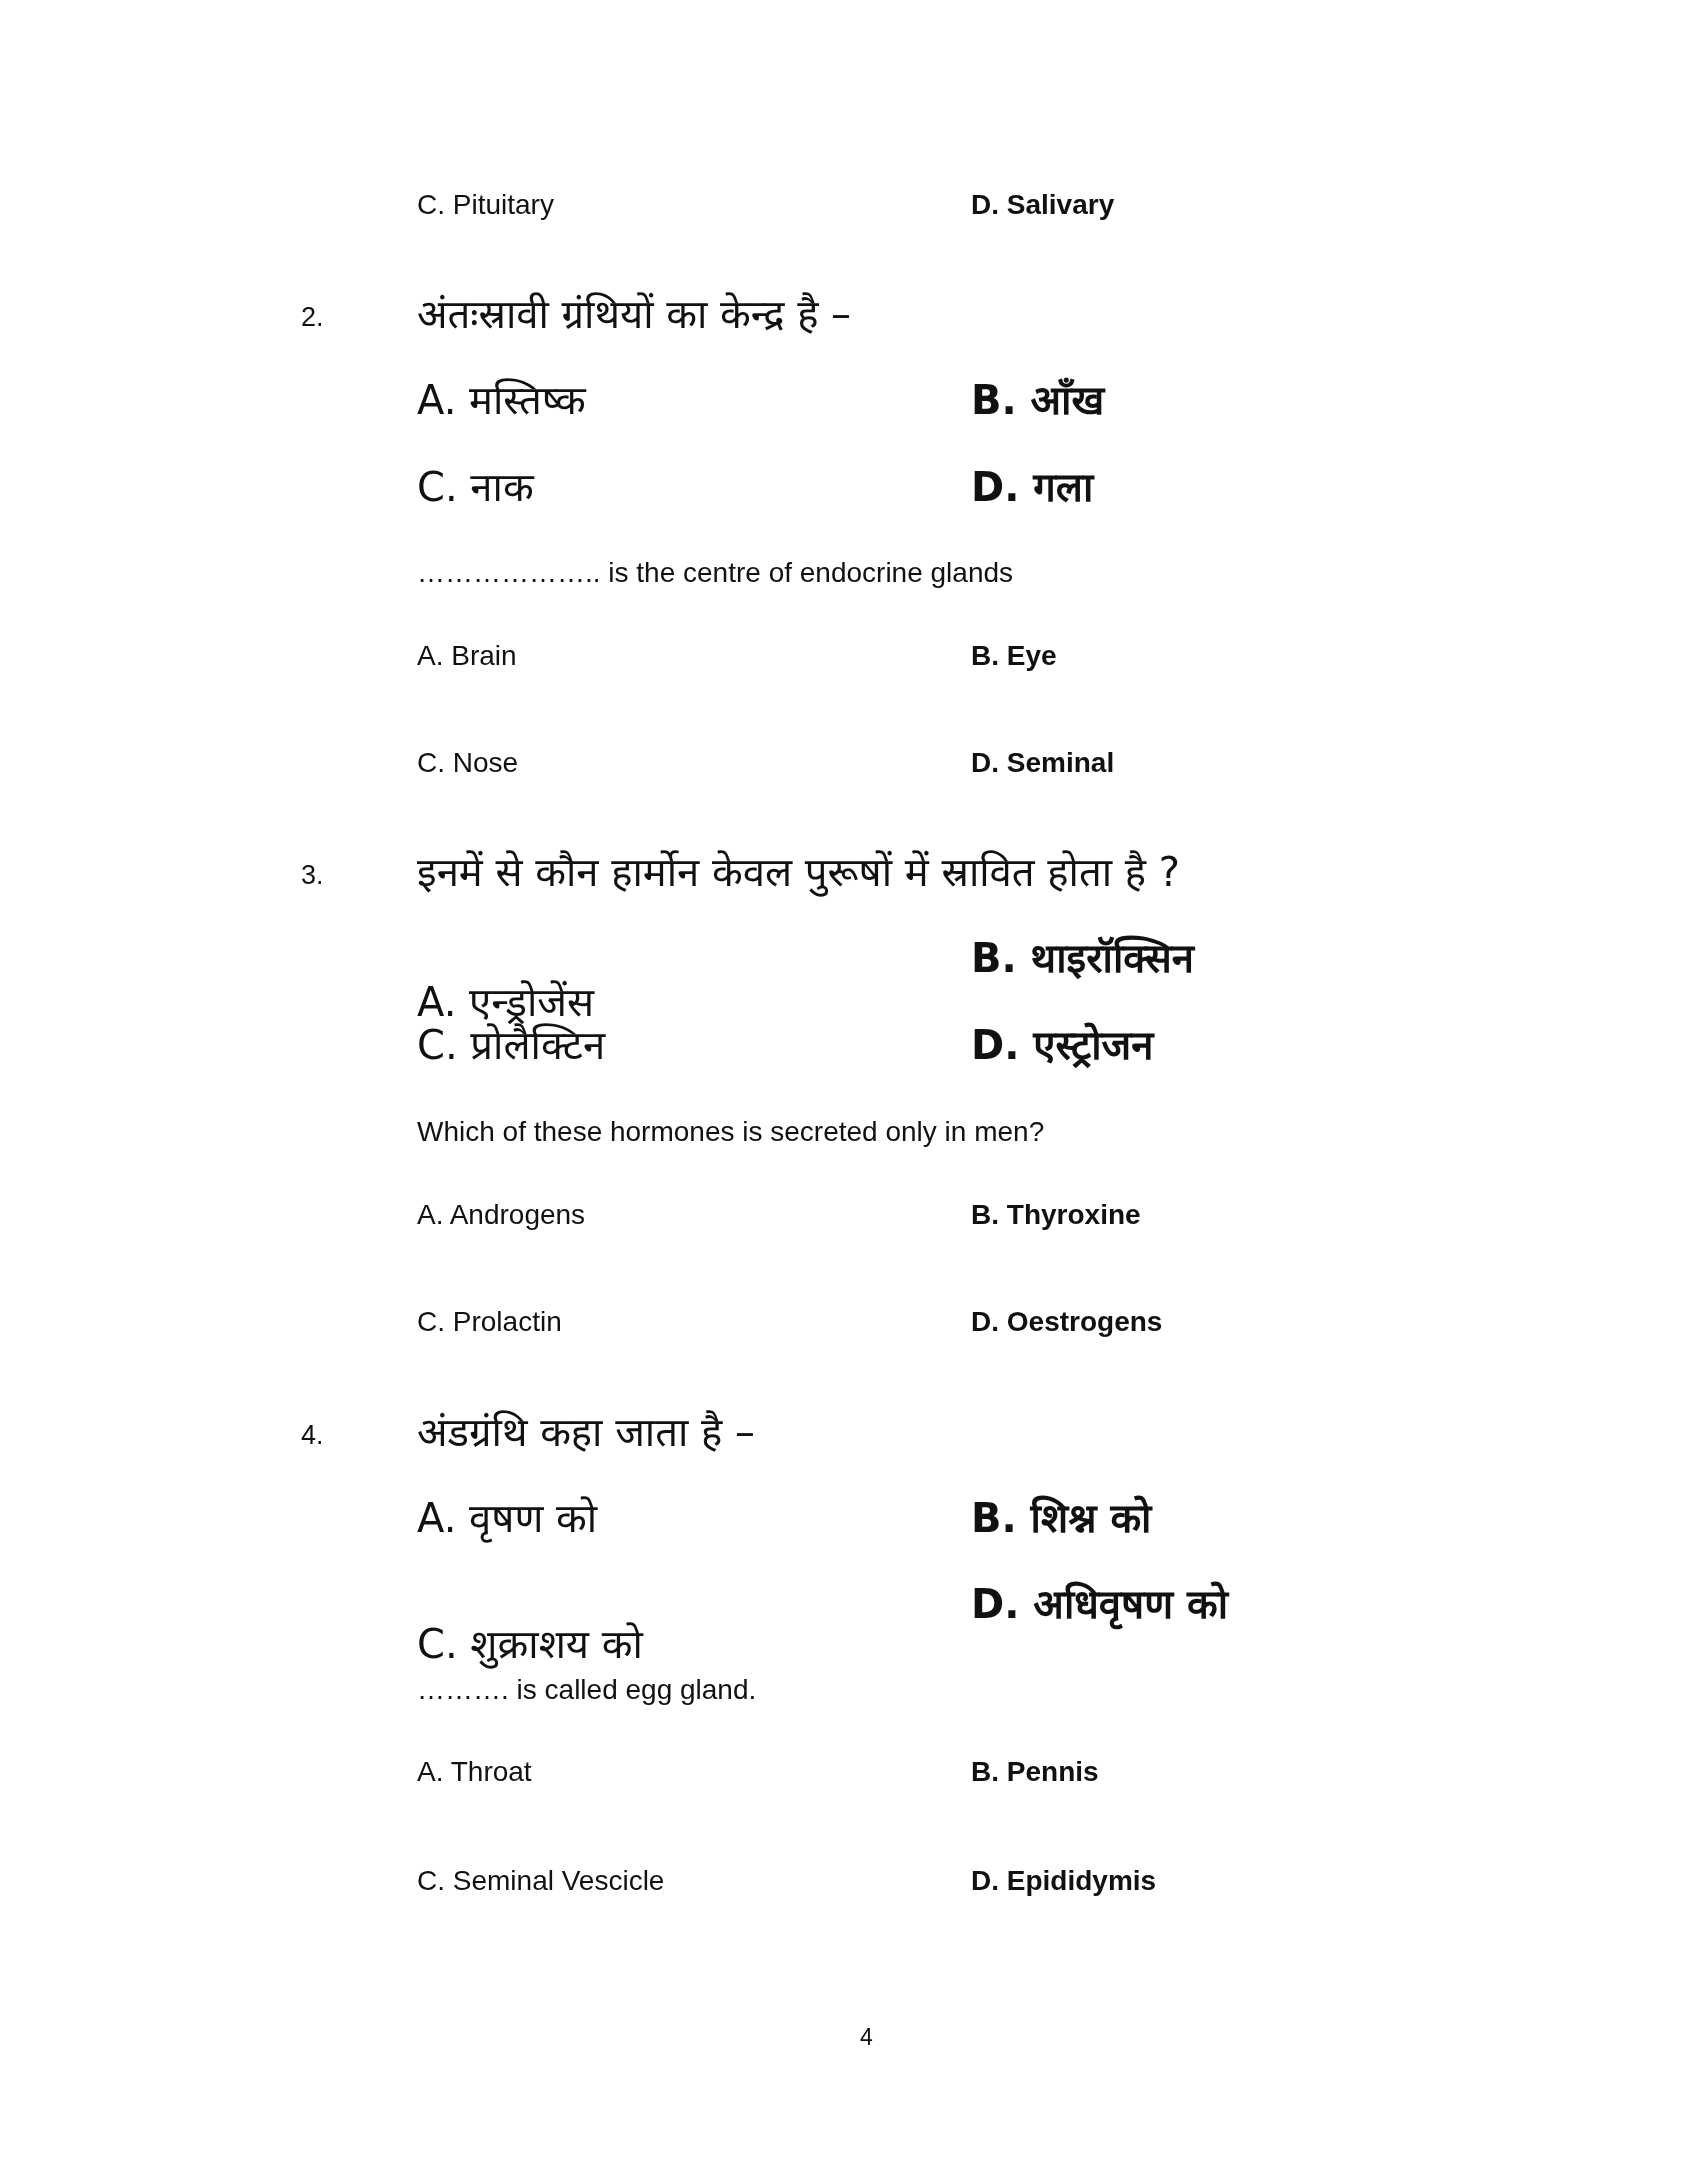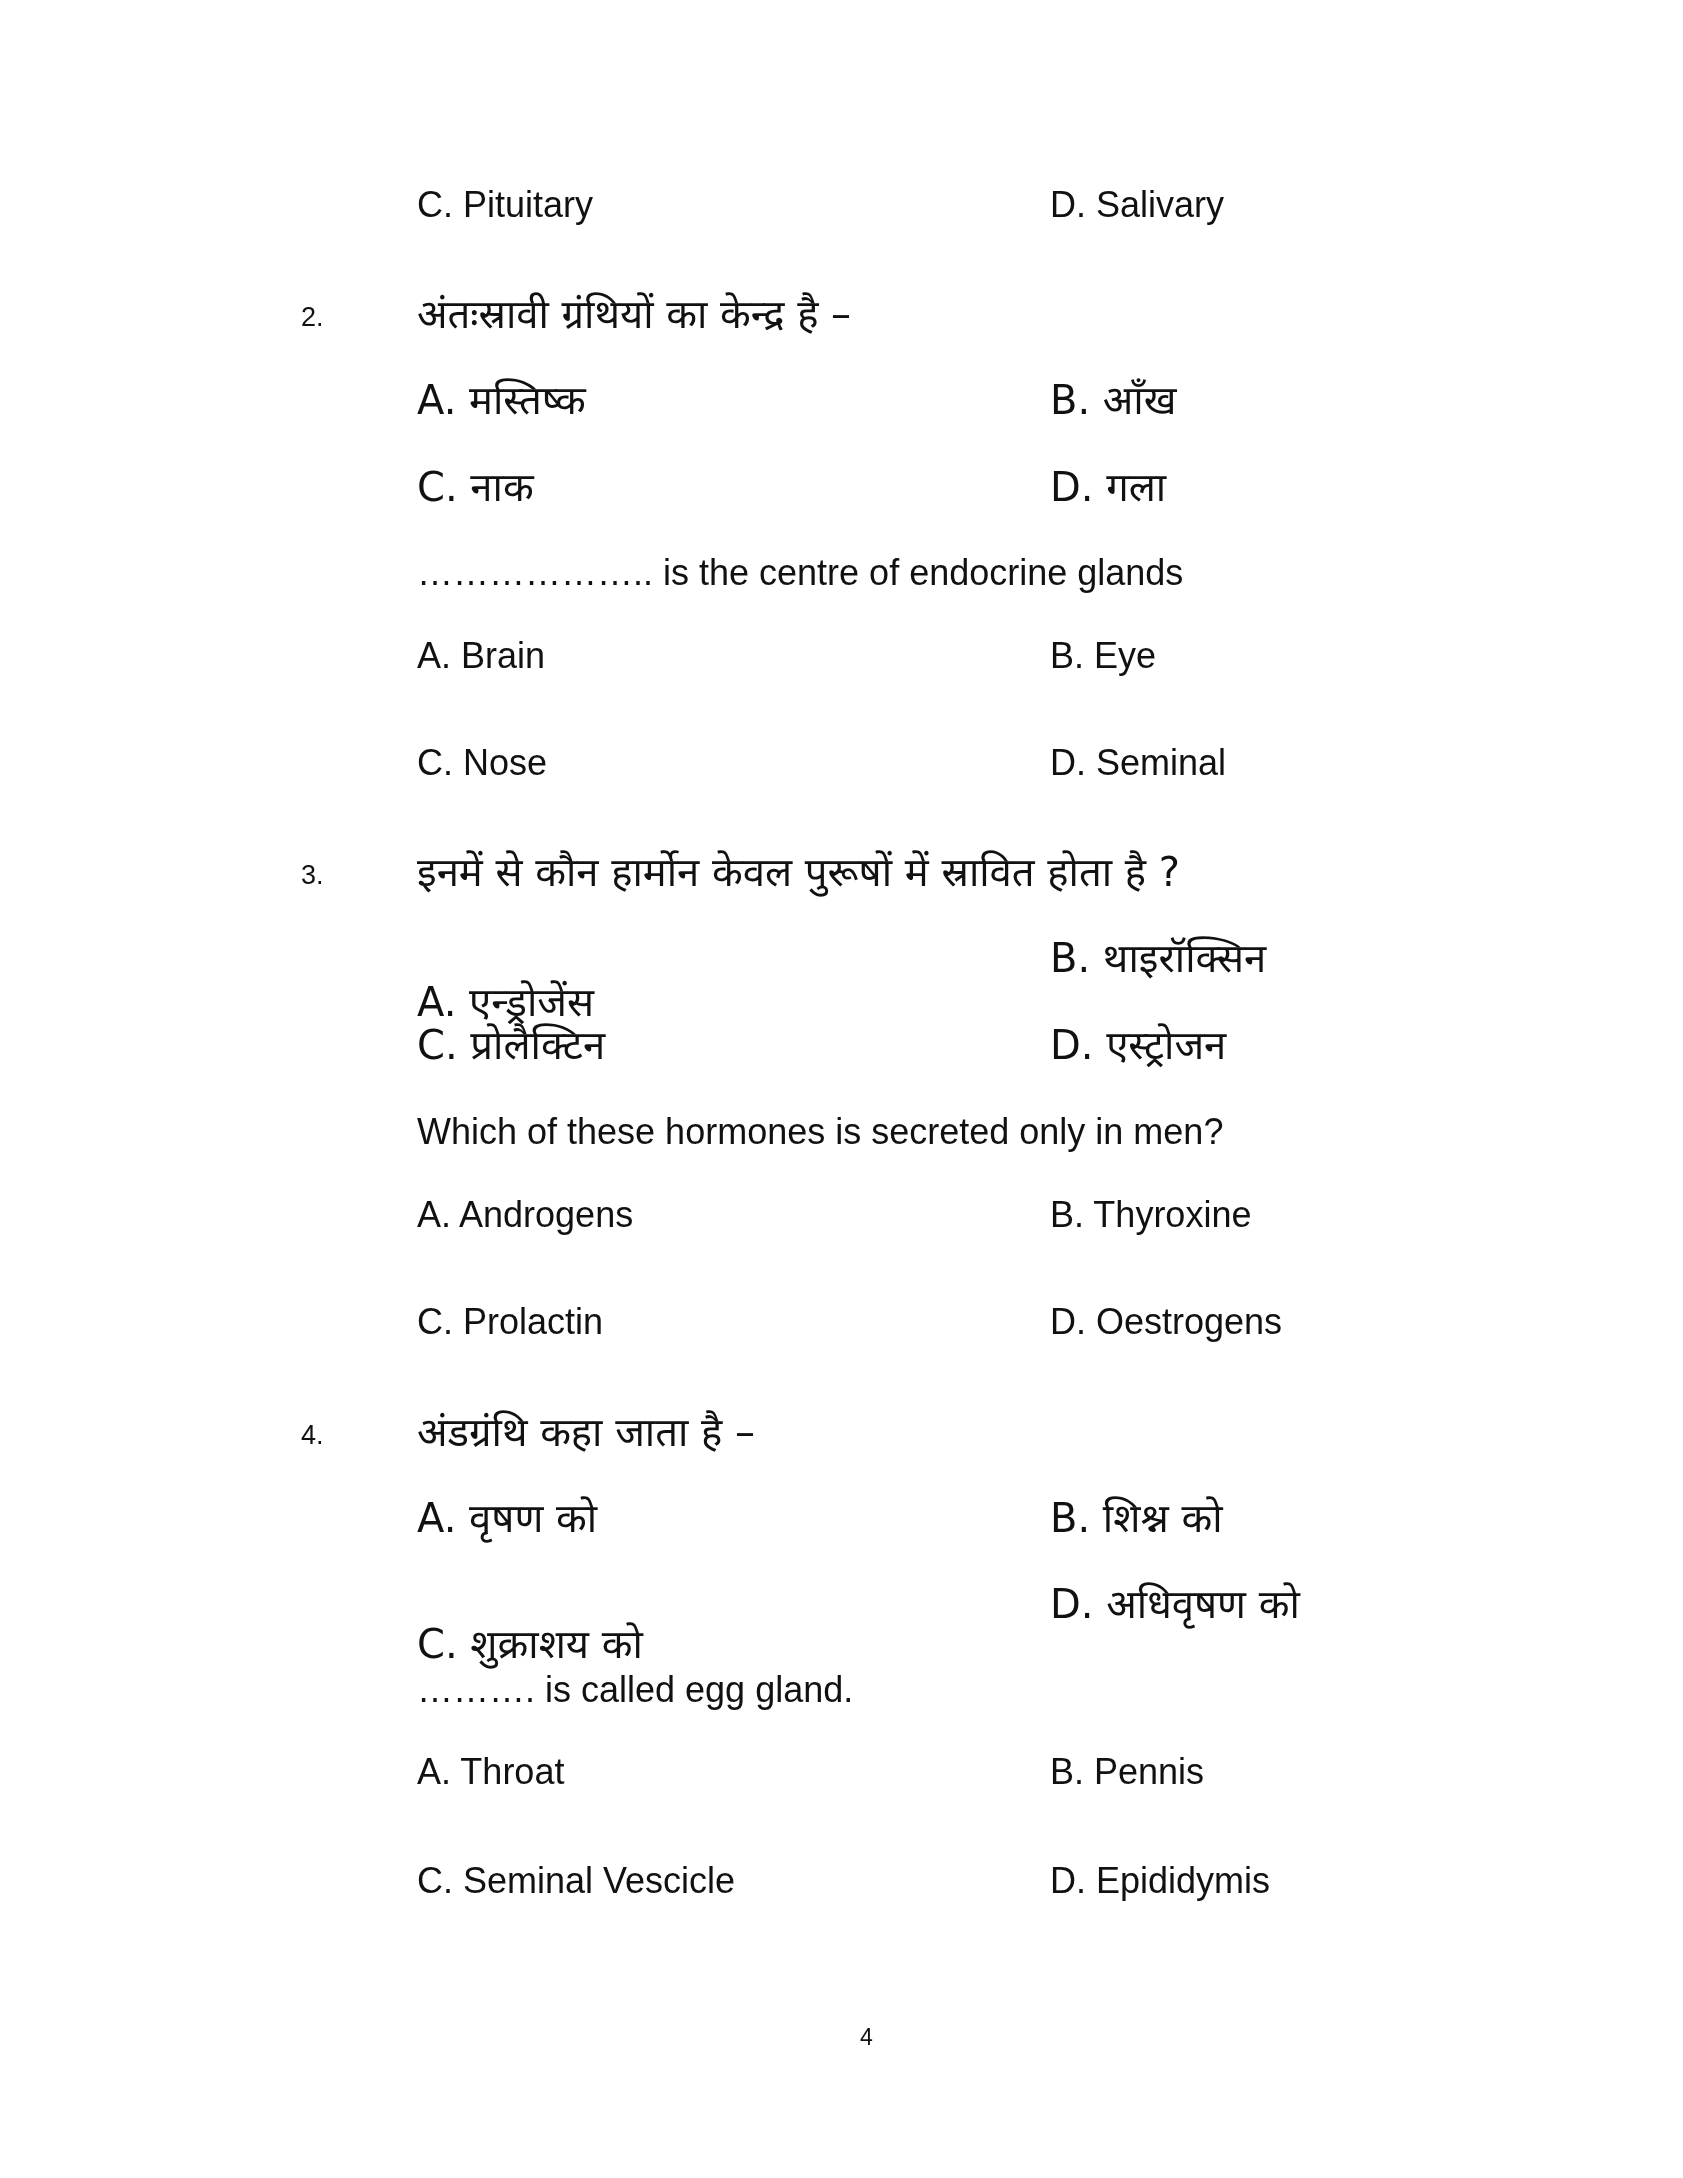--- a/index.html
+++ b/index.html
@@ -1,23 +1,23 @@
 <!DOCTYPE html>
 <html><head>
   <meta charset="utf-8">
   <style>
     html, body { margin: 0; padding: 0; background: #ffffff; }
     body { width: 1683px; height: 2178px; position: relative; overflow: hidden;
            font-family: "Liberation Sans", "DejaVu Sans", sans-serif; color: #111111; }
     .line { position: absolute; white-space: nowrap; line-height: 1; transform: translateY(-50%); }
-    .txt { font-size: 36px; }
+    .txt { font-size: 28px; }
     .hi { font-size: 40px; font-family: "DejaVu Sans", "Liberation Sans", sans-serif; }
     .qnum { font-size: 27px; }
     .colA { left: 417px; }
-    .colB { left: 1050px; }
+    .colB { left: 971px; font-weight: bold; }
     .colN { left: 301px; }
     .pagenum { position: absolute; left: 860px; top: 2024px; font-size: 23px; }
   </style>
 </head>
 <body>
 
 <div class="line txt colA" style="top:205px">C. Pituitary</div>
 <div class="line txt colB" style="top:205px">D. Salivary</div>
 
 <div class="line qnum colN" style="top:317px">2.</div>

